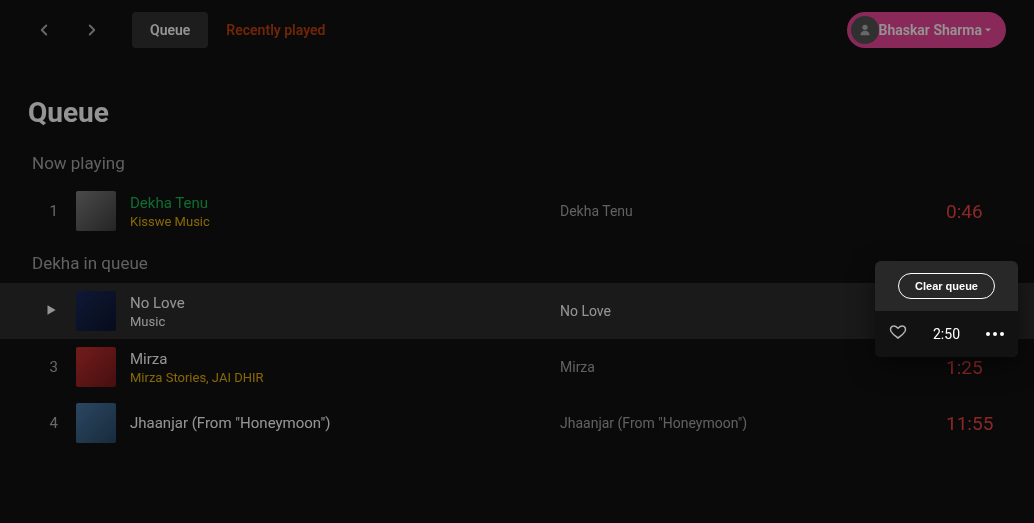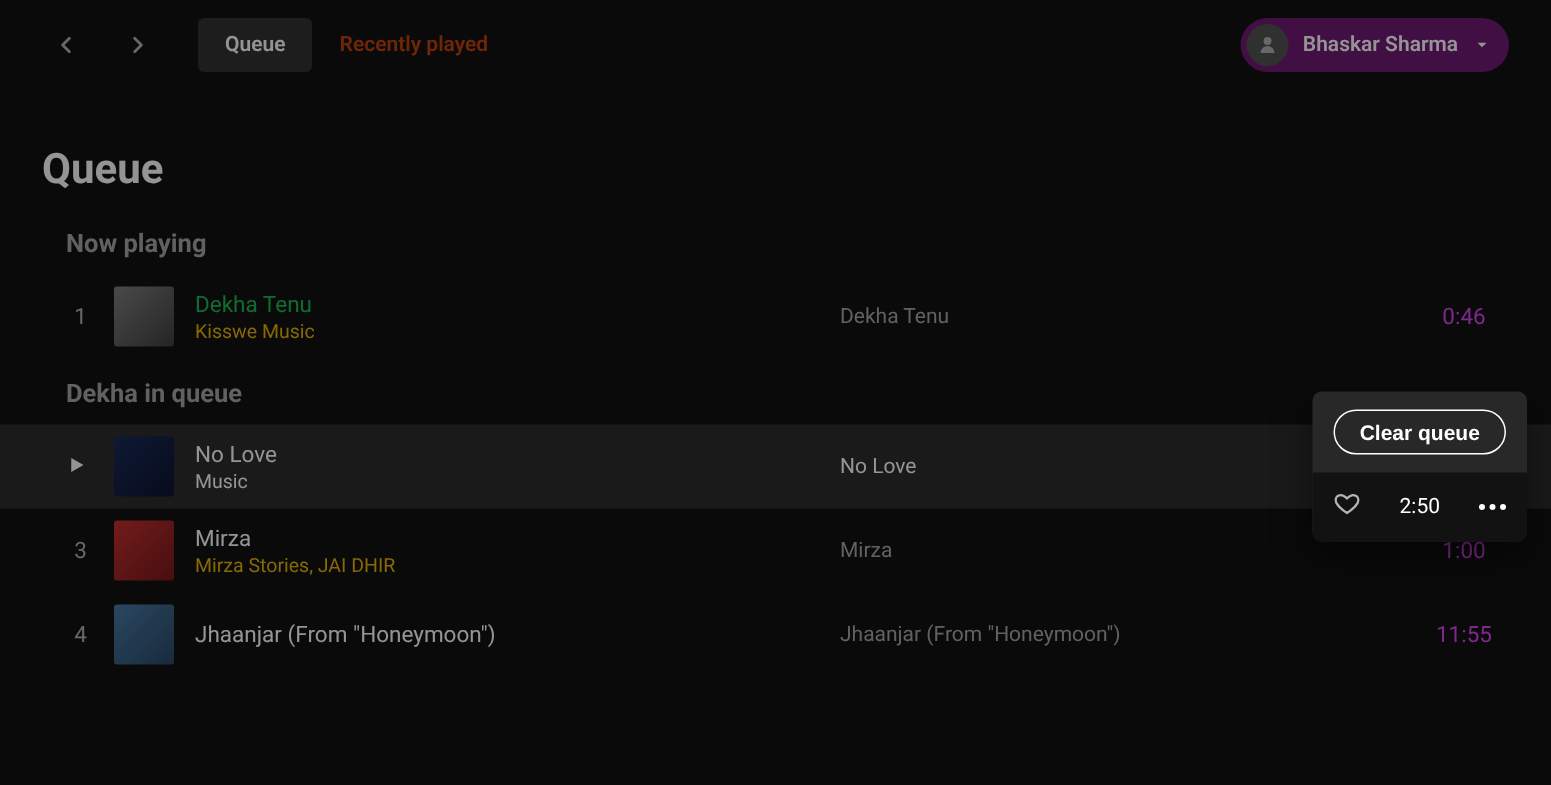--- a/index.html
+++ b/index.html
@@ -5,51 +5,51 @@
   html,body{margin:0;padding:0;width:1034px;height:523px;background:#121212;font-family:-apple-system,BlinkMacSystemFont,"Segoe UI",Roboto,Helvetica,Arial,sans-serif;color:#b3b3b3;overflow:hidden;position:relative}
   .topbar{display:flex;align-items:center;height:60px;padding:0 28px;gap:16px}
   .nav-arrows{display:flex;gap:16px;align-items:center}
   .nav-arrow{width:32px;height:32px;display:flex;align-items:center;justify-content:center;color:#b3b3b3;cursor:pointer}
   .nav-arrow svg{width:18px;height:18px}
   .tabs{display:flex;gap:0;margin-left:8px}
   .tab{padding:0 18px;height:36px;display:flex;align-items:center;color:#c2410c;font-size:14px;font-weight:600;cursor:pointer}
   .tab.active{background:#333;color:#fff;border-radius:4px}
   .spacer{flex:1}
   .upgrade{border:1px solid #727272;border-radius:18px;padding:8px 18px;color:#fff;font-size:13px;font-weight:700;letter-spacing:.5px;cursor:pointer}
-  .user-chip{display:flex;align-items:center;gap:10px;background:#701a75;border-radius:20px;padding:4px 12px 4px 4px;cursor:pointer}
+  .user-chip{display:flex;align-items:center;background:#ec4899;border-radius:20px;padding:4px 12px 4px 4px;cursor:pointer}
   .avatar{width:28px;height:28px;border-radius:50%;background:#535353;display:flex;align-items:center;justify-content:center}
   .avatar svg{width:16px;height:16px;fill:#b3b3b3}
   .user-name{color:#fff;font-size:14px;font-weight:600}
   .user-chip svg.caret{width:12px;height:12px;fill:#fff}
   .content{padding:8px 28px}
   h1{color:#fff;font-size:28px;font-weight:700;margin:28px 0 24px}
-  .section-label{color:#a7a7a7;font-size:17px;font-weight:700;margin:14px 16px 10px}
+  .section-label{color:#a7a7a7;font-size:17px;font-weight:400;margin:14px 4px 10px}
   .row{display:flex;align-items:center;height:56px;padding:0 0 0 0;margin-left:-28px;margin-right:-28px;padding-left:28px;padding-right:28px}
   .row.hover{background:rgba(255,255,255,0.12)}
   .idx{width:30px;text-align:right;color:#b3b3b3;font-size:15px;font-variant-numeric:tabular-nums}
   .play-icon{width:30px;text-align:right;color:#fff}
   .play-icon svg{width:14px;height:14px;fill:#fff}
   .art{width:40px;height:40px;margin-left:18px;background:#333;border-radius:2px;flex:none}
   .art.a1{background:linear-gradient(135deg,#808080,#404040)}
   .art.a2{background:linear-gradient(135deg,#1a2b5c,#0d1530)}
   .art.a3{background:linear-gradient(135deg,#c73030,#7a1a1a)}
   .art.a4{background:linear-gradient(135deg,#4a7ba8,#2a4a68)}
   .titles{margin-left:14px;flex:0 0 430px;display:flex;flex-direction:column;justify-content:center;min-width:0}
   .track{color:#fff;font-size:15px;white-space:nowrap;overflow:hidden;text-overflow:ellipsis}
   .track.now{color:#1db954}
   .artist{color:#eab308;font-size:13px;margin-top:2px;white-space:nowrap;overflow:hidden;text-overflow:ellipsis}
   .album{flex:1;color:#a7a7a7;font-size:14px;white-space:nowrap;overflow:hidden;text-overflow:ellipsis}
   .row.hover .album,.row.hover .artist{color:#fff}
-  .dur{width:60px;text-align:center;color:#d946ef;font-size:15px;font-variant-numeric:tabular-nums}
+  .dur{width:60px;text-align:left;color:#ef4444;font-size:19px;font-variant-numeric:tabular-nums}
   
   .scrim{position:absolute;left:0;top:0;width:100%;height:100%;background:rgba(0,0,0,0.42);pointer-events:none}
   
   .menu{position:absolute;right:16px;top:261px;width:143px;background:#282828;border-radius:6px;box-shadow:0 8px 24px rgba(0,0,0,.5);overflow:hidden;z-index:5}
   .menu-header{display:flex;justify-content:center;padding:12px}
-  .clear-btn{border:1px solid #fff;border-radius:18px;background:transparent;color:#fff;font-size:14px;font-weight:700;padding:6px 16px;cursor:pointer}
+  .clear-btn{border:1px solid #fff;border-radius:18px;background:transparent;color:#fff;font-size:11px;font-weight:700;padding:6px 16px;cursor:pointer}
   .menu-row{display:flex;align-items:center;justify-content:space-between;background:#121212;padding:12px 14px}
   .heart svg{width:18px;height:18px;fill:none;stroke:#b3b3b3;stroke-width:2}
   .menu-dur{color:#fff;font-size:14px;font-variant-numeric:tabular-nums}
   .dots{display:flex;gap:3px}
   .dots span{width:4px;height:4px;border-radius:50%;background:#fff}
 </style>
 </head>
 <body>
 
 <div class="topbar">
@@ -116,21 +116,21 @@
   </div>
 
   <div class="row">
     <div class="idx">3</div>
     <div class="art a3"></div>
     <div class="titles">
       <div class="track">Mirza</div>
       <div class="artist">Mirza Stories, JAI DHIR</div>
     </div>
     <div class="album">Mirza</div>
-    <div class="dur">1:00</div>
+    <div class="dur">1:25</div>
   </div>
 
   <div class="row">
     <div class="idx">4</div>
     <div class="art a4"></div>
     <div class="titles">
       <div class="track">Jhaanjar (From "Honeymoon")</div>
     </div>
     <div class="album">Jhaanjar (From "Honeymoon")</div>
     <div class="dur">11:55</div>

